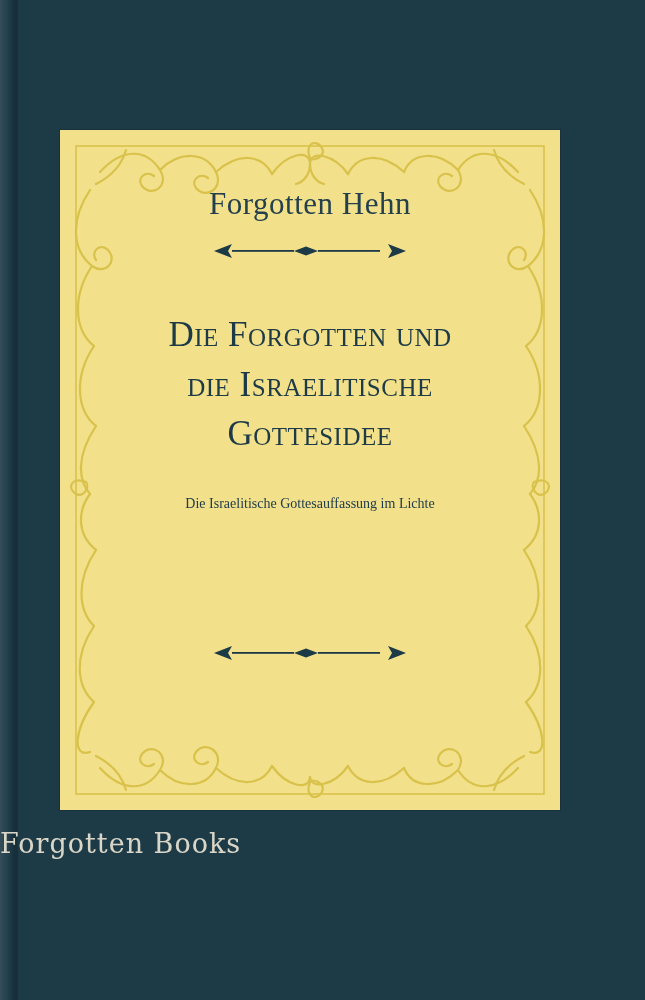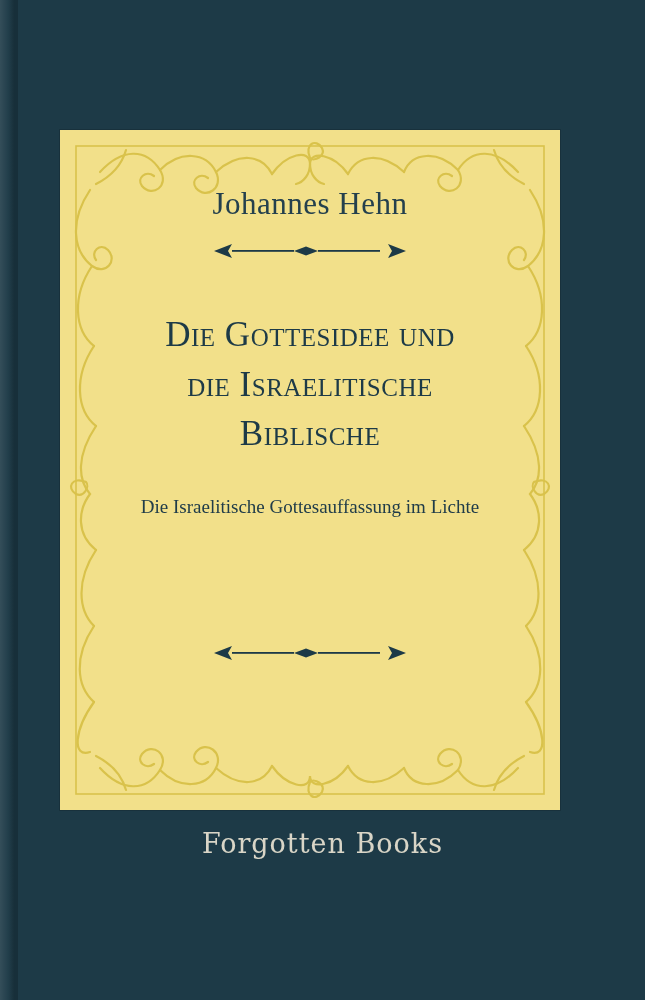--- a/index.html
+++ b/index.html
@@ -92,41 +92,40 @@
     font-size: 35px;
     line-height: 1.42;
     font-variant: small-caps;
     letter-spacing: 0.5px;
     color: #1d3a47;
     font-family: "Liberation Serif", serif;
   }
 
   .subtitle {
     margin-top: 34px;
-    font-size: 19px;
+    font-size: 14px;
     line-height: 1.5;
     color: #203c49;
     font-family: "Liberation Serif", serif;
   }
 
   .orn-bottom {
     position: absolute;
     left: 50%;
     transform: translateX(-50%);
     top: 512px;
     width: 200px;
     height: 22px;
   }
 
   .brand {
     position: absolute;
     left: 0;
     top: 828px;
     width: 645px;
-    text-align: center;
     color: #e9e3d2;
     font-size: 27px;
     letter-spacing: 1px;
     font-family: "DejaVu Serif", serif;
     opacity: 0.92;
   }
 </style>
 </head>
 <body>
 
@@ -182,36 +181,36 @@
 
       <path d="M36 54 C52 46, 62 34, 66 20"></path>
       <path d="M464 54 C448 46, 438 34, 434 20"></path>
       <path d="M36 626 C52 634, 62 646, 66 660"></path>
       <path d="M464 626 C448 634, 438 646, 434 660"></path>
     </g>
   </svg>
 
   <div class="panel-inner">
 
-    <div class="author">Johannes Hehn</div>
+    <div class="author">Forgotten Hehn</div>
 
     <svg class="orn" viewBox="0 0 200 22">
       <g fill="#1d3a47">
         <path d="M4 11 L22 4 L18 11 L22 18 Z"></path>
         <rect x="22" y="10" width="62" height="1.8"></rect>
         <path d="M84 11 L96 6.5 L108 11 L96 15.5 Z"></path>
         <rect x="108" y="10" width="62" height="1.8"></rect>
         <path d="M196 11 L178 4 L182 11 L178 18 Z"></path>
       </g>
     </svg>
 
     <div class="title">
-      <div>Die Gottesidee und</div>
+      <div>Die Forgotten und</div>
       <div>die Israelitische</div>
-      <div>Biblische</div>
+      <div>Gottesidee</div>
     </div>
 
     <div class="subtitle">
       <div>Die Israelitische Gottesauffassung im Lichte</div>
     </div>
 
     <svg class="orn-bottom" viewBox="0 0 200 22">
       <g fill="#1d3a47">
         <path d="M4 11 L22 4 L18 11 L22 18 Z"></path>
         <rect x="22" y="10" width="62" height="1.8"></rect>

